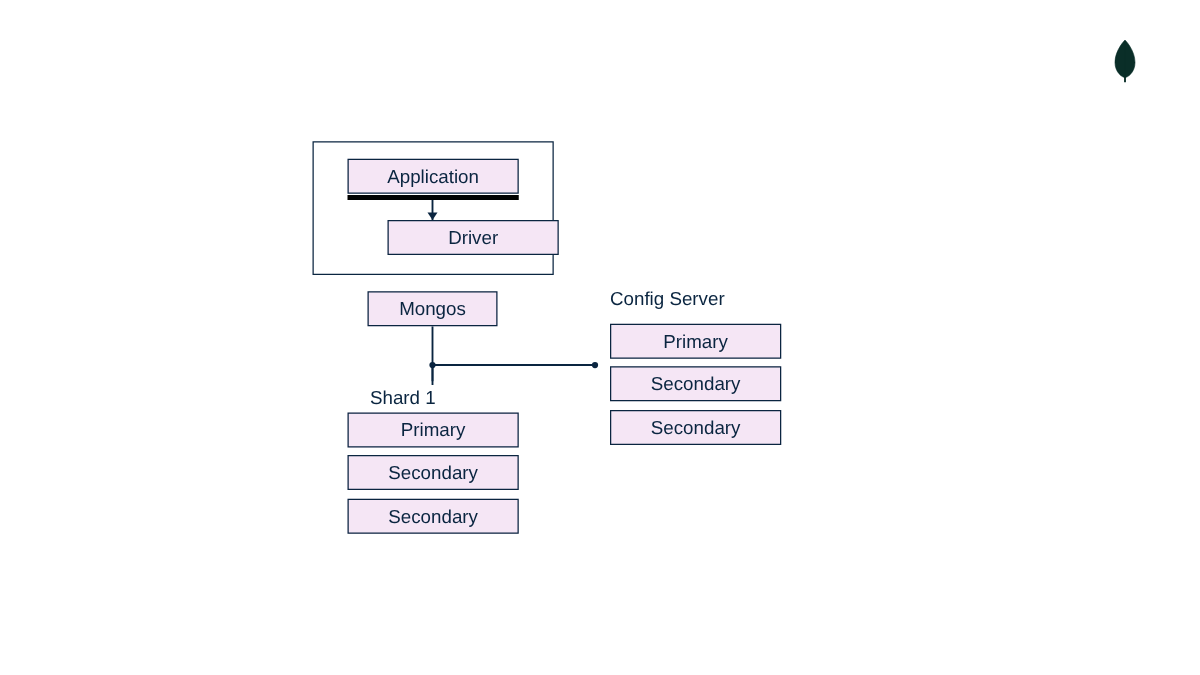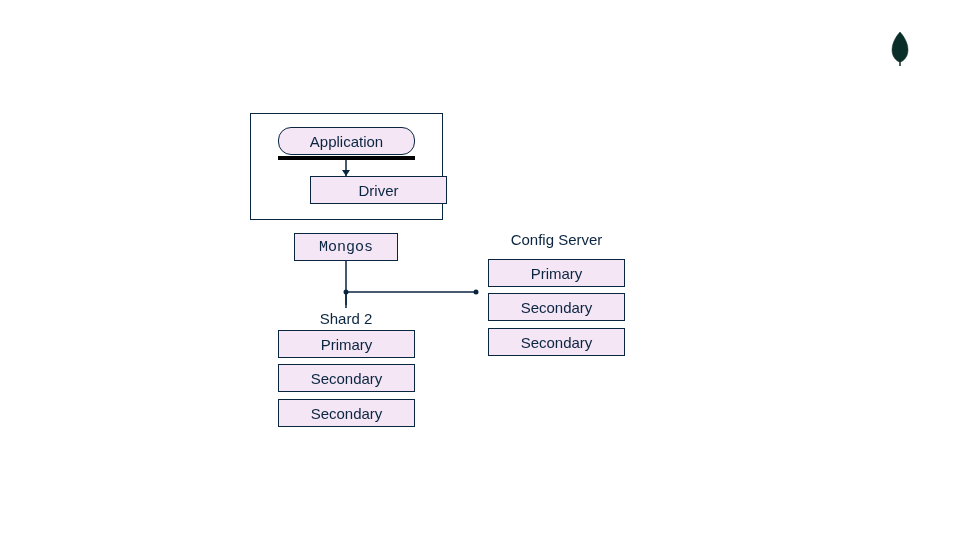--- a/index.html
+++ b/index.html
@@ -28,21 +28,21 @@
     }
     .container-box {
       position: absolute;
       border: 1.5px solid #0a2540;
       background: transparent;
     }
     .label {
       position: absolute;
       font-size: 15px;
       color: #0a2540;
-      text-align: center;
+      text-align: left;
     }
     .thick-line {
       position: absolute;
       background: #000;
     }
     svg.connectors {
       position: absolute;
       top: 0;
       left: 0;
       width: 960px;
@@ -71,36 +71,36 @@
 
   <circle cx="346" cy="292" r="2.5" fill="#0a2540"></circle>
 
   <circle cx="476" cy="292" r="2.5" fill="#0a2540"></circle>
 
   <line x1="346" y1="292" x2="346" y2="308" stroke="#0a2540" stroke-width="1.5"></line>
 </svg>
 
 <div class="container-box" style="left:250px; top:113px; width:193px; height:107px;"></div>
 
-<div class="box" style="left:278px; top:127px; width:137px; height:28px;border-radius:13px;">
+<div class="box" style="left:278px; top:127px; width:137px; height:28px;">
   <span>Application</span>
 </div>
 
 <div class="thick-line" style="left:278px; top:156px; width:137px; height:4px;"></div>
 
 <div class="box" style="left:278px; top:176px; width:137px; height:28px;margin-left:32px;">
   <span>Driver</span>
 </div>
 
-<div class="box" style="left:294px; top:233px; width:104px; height:28px;font-family:Liberation Mono, monospace;">
+<div class="box" style="left:294px; top:233px; width:104px; height:28px;">
   <span>Mongos</span>
 </div>
 
 <div class="label" style="left:296px; top:310px; width:100px;">
-  <span>Shard 2</span>
+  <span>Shard 1</span>
 </div>
 
 <div class="box" style="left:278px; top:330px; width:137px; height:28px;">
   <span>Primary</span>
 </div>
 
 <div class="box" style="left:278px; top:364px; width:137px; height:28px;">
   <span>Secondary</span>
 </div>
 

